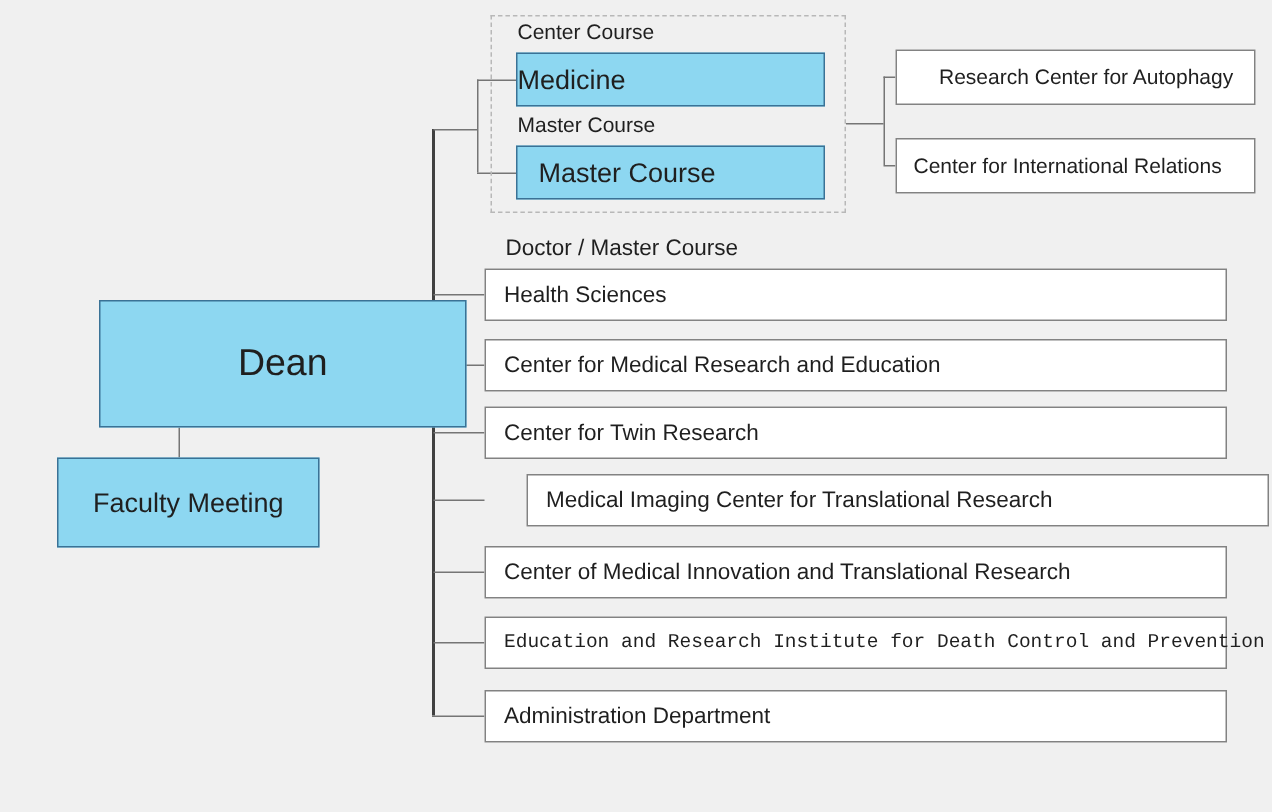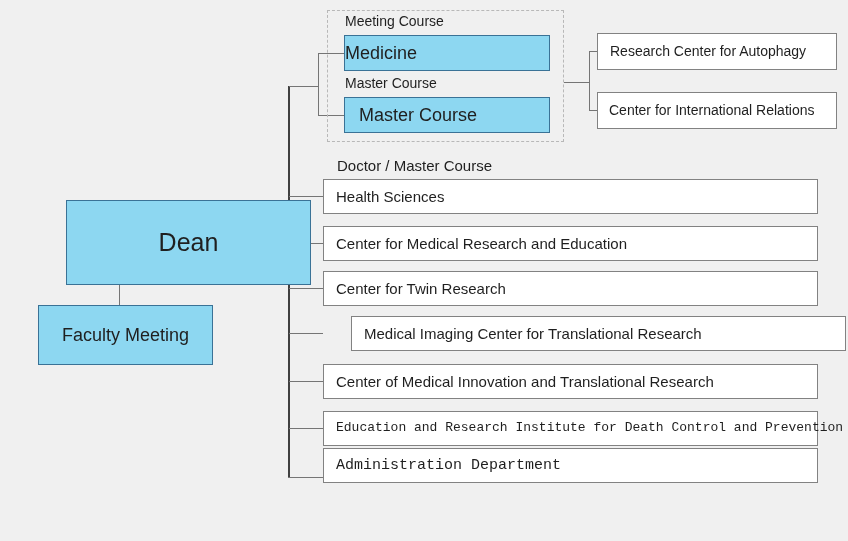--- a/index.html
+++ b/index.html
@@ -53,31 +53,31 @@
   .lbl { position: absolute; font-size: 14px; white-space: nowrap; }
 
   
   .dean        { left: 30px;  top: 200px; width: 245px; height: 85px; font-size: 25px; margin-left: 36px; }
   .faculty     { left: 38px;  top: 305px; width: 175px; height: 60px; font-size: 18px; }
   .group-frame { left: 327px; top: 10px;  width: 237px; height: 132px; }
   .doctor-lbl  { left: 345px; top: 13px; }
   .medicine    { left: 344px; top: 35px;  width: 206px; height: 36px; font-size: 18px; }
   .master-lbl  { left: 345px; top: 75px; }
   .master      { left: 344px; top: 97px;  width: 206px; height: 36px; font-size: 18px; padding-left: 14px; }
-  .autophagy   { left: 597px; top: 33px;  width: 240px; height: 37px; font-size: 14px; padding-left: 12px; }
+  .autophagy   { left: 597px; top: 33px;  width: 240px; height: 37px; font-size: 14px; padding-left: 28px; }
   .intl        { left: 597px; top: 92px;  width: 240px; height: 37px; font-size: 14px; padding-left: 11px; }
   .section-lbl { left: 337px; top: 157px; font-size: 15px; text-align: center; }
   .dept { left: 323px; width: 495px; height: 35px; font-size: 15px; padding-left: 12px; white-space: nowrap; }
   .dept-0 { top: 179px; }
   .dept-1 { top: 226px; }
   .dept-2 { top: 271px; }
   .dept-3 { top: 316px; margin-left: 28px; }
   .dept-4 { top: 364px; }
   .dept-5 { top: 411px; font-size: 13px; font-family: Liberation Mono, monospace; }
-  .dept-6 { top: 448px; font-family: Liberation Mono, monospace; }
+  .dept-6 { top: 460px; }
 </style>
 </head>
 <body>
 
 <div class="stage">
 
   <div class="vline" style="left:119px; top:285px; height:20px;"></div>
   <div class="hline" style="left:249px; top:243px; width:74px;"></div>
   <div class="vline trunk" style="left:288px; top:86px; height:391px;"></div>
 
@@ -92,21 +92,21 @@
   <div class="hline" style="left:589px; top:110px; width:8px;"></div>
 
   <div class="hline" style="left:289px; top:196px; width:34px;"></div>
   <div class="hline" style="left:289px; top:288px; width:34px;"></div>
   <div class="hline" style="left:289px; top:333px; width:34px;"></div>
   <div class="hline" style="left:289px; top:381px; width:34px;"></div>
   <div class="hline" style="left:289px; top:428px; width:34px;"></div>
   <div class="hline" style="left:288px; top:477px; width:35px;"></div>
 
   <div class="dashed-group group-frame"></div>
-  <div class="lbl doctor-lbl">Meeting Course</div>
+  <div class="lbl doctor-lbl">Center Course</div>
   <div class="box blue medicine">Medicine</div>
   <div class="lbl master-lbl">Master Course</div>
   <div class="box blue master">Master Course</div>
 
   <div class="box white autophagy">Research Center for Autophagy</div>
   <div class="box white intl">Center for International Relations</div>
 
   <div class="box blue center dean">Dean</div>
   <div class="box blue center faculty">Faculty Meeting</div>
 

